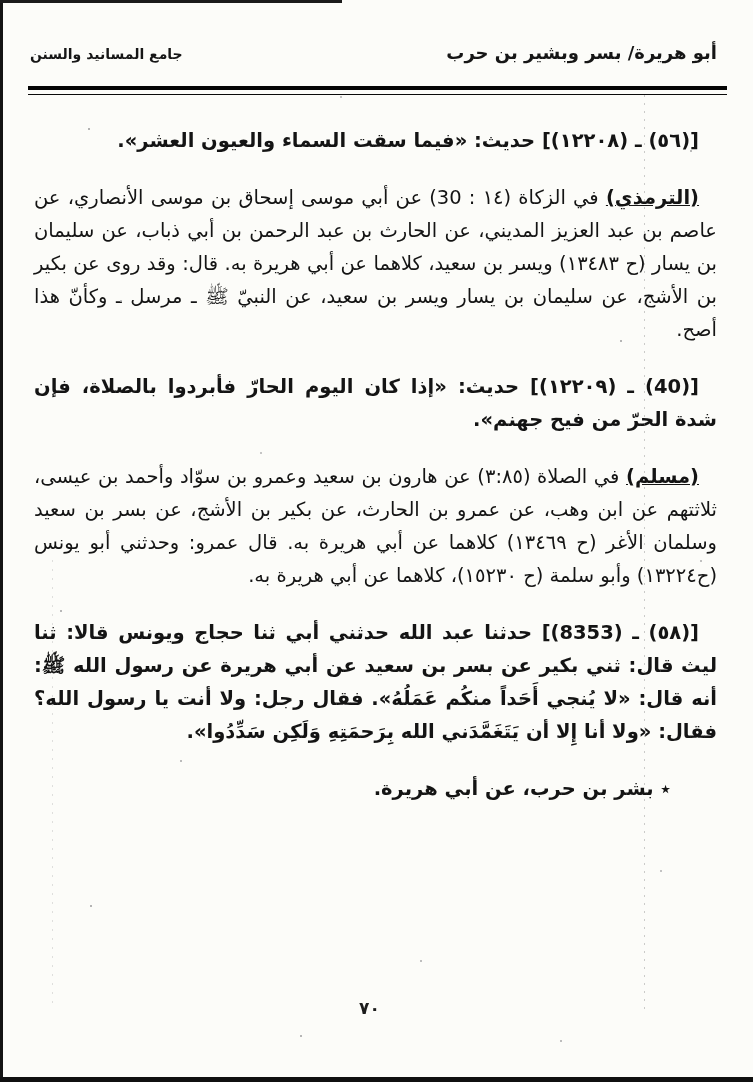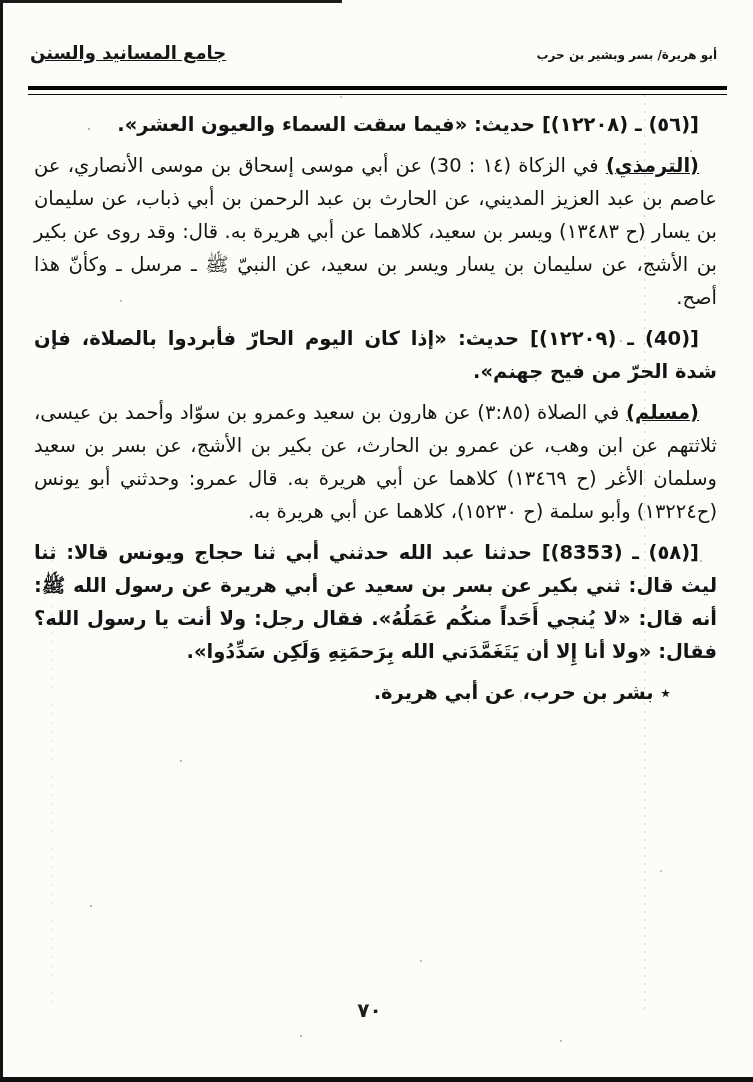--- a/index.html
+++ b/index.html
@@ -13,50 +13,50 @@
   }
   .page { position:absolute; inset:0; }
 
   
   .header {
     position:absolute; top:42px; left:30px; right:36px;
     direction:rtl;
     display:flex; justify-content:space-between; align-items:baseline;
     font-weight:bold;
   }
-  .chapter-title { font-size:12px; letter-spacing:0.2px; }
-  .book-title { font-size:18px;text-decoration:underline; }
+  .chapter-title { font-size:18px; letter-spacing:0.2px; }
+  .book-title { font-size:14px; }
 
   
   .rule {
     position:absolute; top:86px; left:28px; right:26px; height:9px;
     border-top:4.5px solid #050505;
     border-bottom:1.6px solid #0a0a0a;
   }
 
   
   .body-text {
     position:absolute; top:100px; right:36px; left:34px;
     direction:rtl;
     text-align:justify;
     font-size:19.5px;
     line-height:33px;
     color:#141414;
   }
-  .para { margin-top:8px; text-indent:18px; }
+  .para { margin-top:24px; text-indent:18px; }
   .bold { font-weight:bold; }
   .src  { font-weight:bold;text-decoration:underline; }
   .single { text-indent:66px; }
   .tuhfa  { text-indent:60px; }
   .star-line { text-indent:46px; font-weight:bold; }
 
   
   .page-number {
     position:absolute; left:0; right:14px; top:998px;
-    text-align:center; font-size:20px; font-weight:bold; color:#1c1c1c;
+    text-align:center; font-size:17px; font-weight:bold; color:#1c1c1c;
   }
 
   
   .edge-left   { position:absolute; left:0; top:0; width:3px; height:100%; background:#141414; }
   .edge-bottom { position:absolute; left:0; bottom:0; width:100%; height:5px; background:#101010; }
   .edge-top    { position:absolute; left:0; top:0; width:342px; height:3px; background:#1b1b1b; }
   .fold-line {
     position:absolute; left:644px; top:95px; width:1px; height:915px;
     background:repeating-linear-gradient(to bottom,#8f8f8f 0 2px,transparent 2px 8px);
     opacity:.45;

